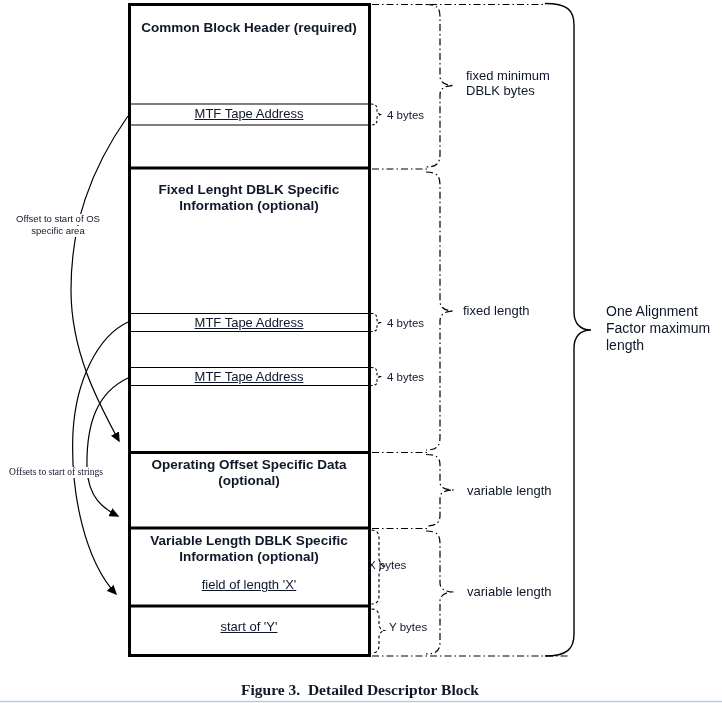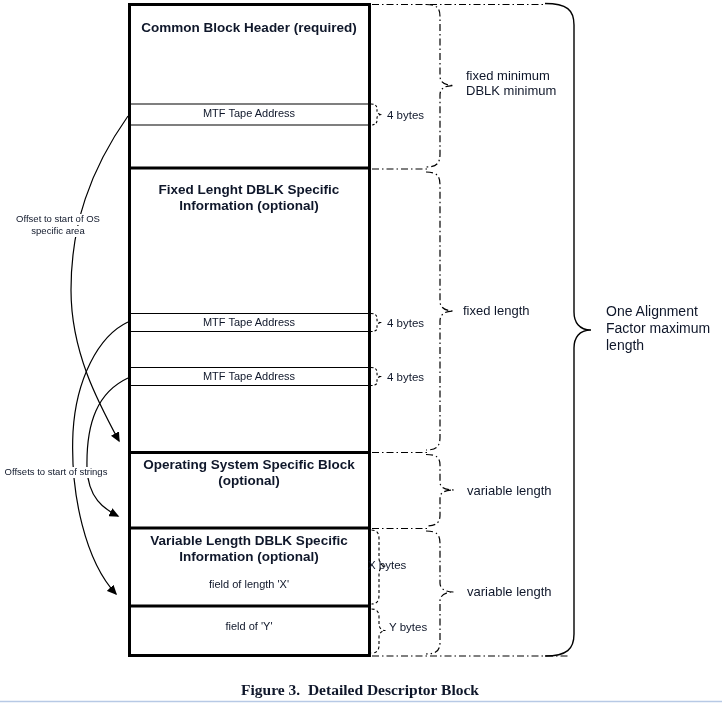--- a/index.html
+++ b/index.html
@@ -9,21 +9,21 @@
     background:#ffffff;
     font-family:"Liberation Sans", sans-serif;
     color:#0f172a;
     overflow:hidden;
   }
   svg.lines{position:absolute;left:0;top:0;}
   .t{position:absolute;white-space:nowrap;line-height:1.15;}
   .ctr{transform:translateX(-50%);text-align:center;}
   .b{font-weight:bold;}
   .sec{font-size:13.5px;}
-  .row{font-size:11px;}
+  .row{font-size:13px;text-decoration:underline;}
   .bytes{font-size:11.5px;text-align:center;}
   .rlab{font-size:13px;}
   .llab{font-size:9.5px;background:#fff;padding:0 1px;}
   .align{font-size:14px;}
   .caption{
     font-family:"Liberation Serif", serif;
     font-size:15.5px;font-weight:bold;white-space:pre;
   }
 </style>
 </head>
@@ -96,41 +96,41 @@
   <div class="t ctr b sec" style="left:249px;top:20px;">Common Block Header (required)</div>
 
   <div class="t ctr row" style="left:249px;top:107px;">MTF Tape Address</div>
 
   <div class="t ctr b sec" style="left:249px;top:182px;text-align:center;">Fixed Lenght DBLK Specific</div>
   <div class="t ctr b sec" style="left:249px;top:198px;">Information (optional)</div>
 
   <div class="t ctr row" style="left:249px;top:316px;">MTF Tape Address</div>
   <div class="t ctr row" style="left:249px;top:370px;">MTF Tape Address</div>
 
-  <div class="t ctr b sec" style="left:249px;top:457px;">Operating System Specific Block</div>
+  <div class="t ctr b sec" style="left:249px;top:457px;">Operating Offset Specific Data</div>
   <div class="t ctr b sec" style="left:249px;top:473px;">(optional)</div>
 
   <div class="t ctr b sec" style="left:249px;top:533px;">Variable Length DBLK Specific</div>
   <div class="t ctr b sec" style="left:249px;top:549px;">Information (optional)</div>
 
   <div class="t ctr row" style="left:249px;top:578px;">field of length 'X'</div>
-  <div class="t ctr row" style="left:249px;top:620px;">field of 'Y'</div>
+  <div class="t ctr row" style="left:249px;top:620px;">start of 'Y'</div>
 
   <div class="t ctr llab" style="left:58px;top:214px;">Offset to start of OS</div>
   <div class="t ctr llab" style="left:58px;top:226px;">specific area</div>
-  <div class="t ctr llab" style="left:56px;top:467px;">Offsets to start of strings</div>
+  <div class="t ctr llab" style="left:56px;top:467px;font-family:Liberation Serif, serif;">Offsets to start of strings</div>
 
   <div class="t bytes" style="left:387px;top:109px;">4 bytes</div>
   <div class="t bytes" style="left:387px;top:317px;">4 bytes</div>
   <div class="t bytes" style="left:387px;top:371px;">4 bytes</div>
   <div class="t bytes" style="left:368px;top:559px;">X bytes</div>
   <div class="t bytes" style="left:389px;top:621px;">Y bytes</div>
 
   <div class="t rlab" style="left:466px;top:69px;">fixed minimum</div>
-  <div class="t rlab" style="left:466px;top:84px;">DBLK minimum</div>
+  <div class="t rlab" style="left:466px;top:84px;">DBLK bytes</div>
   <div class="t rlab" style="left:463px;top:304px;">fixed length</div>
   <div class="t rlab" style="left:467px;top:484px;">variable length</div>
   <div class="t rlab" style="left:467px;top:585px;">variable length</div>
 
   <div class="t align" style="left:606px;top:303px;text-align:right;">One Alignment</div>
   <div class="t align" style="left:606px;top:320px;">Factor maximum</div>
   <div class="t align" style="left:606px;top:337px;">length</div>
 
   <div class="t ctr caption" style="left:360px;top:681px;">Figure 3.  Detailed Descriptor Block</div>
 

